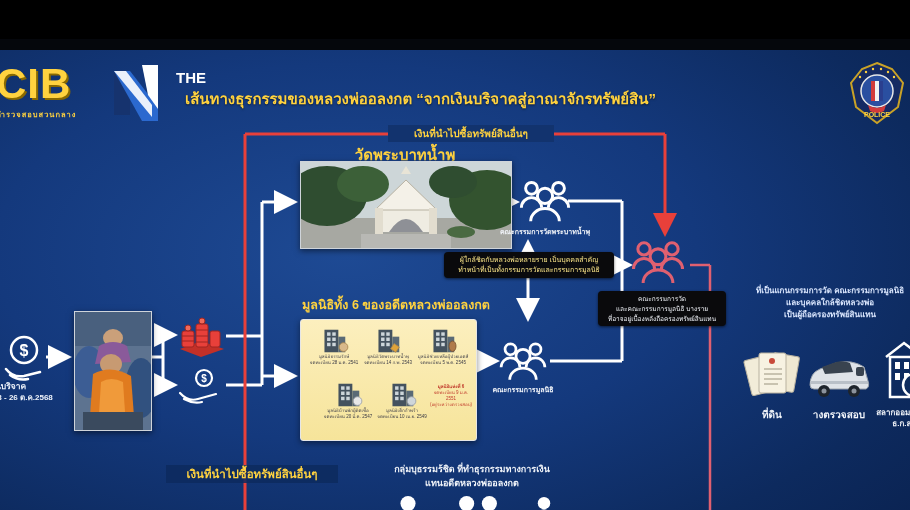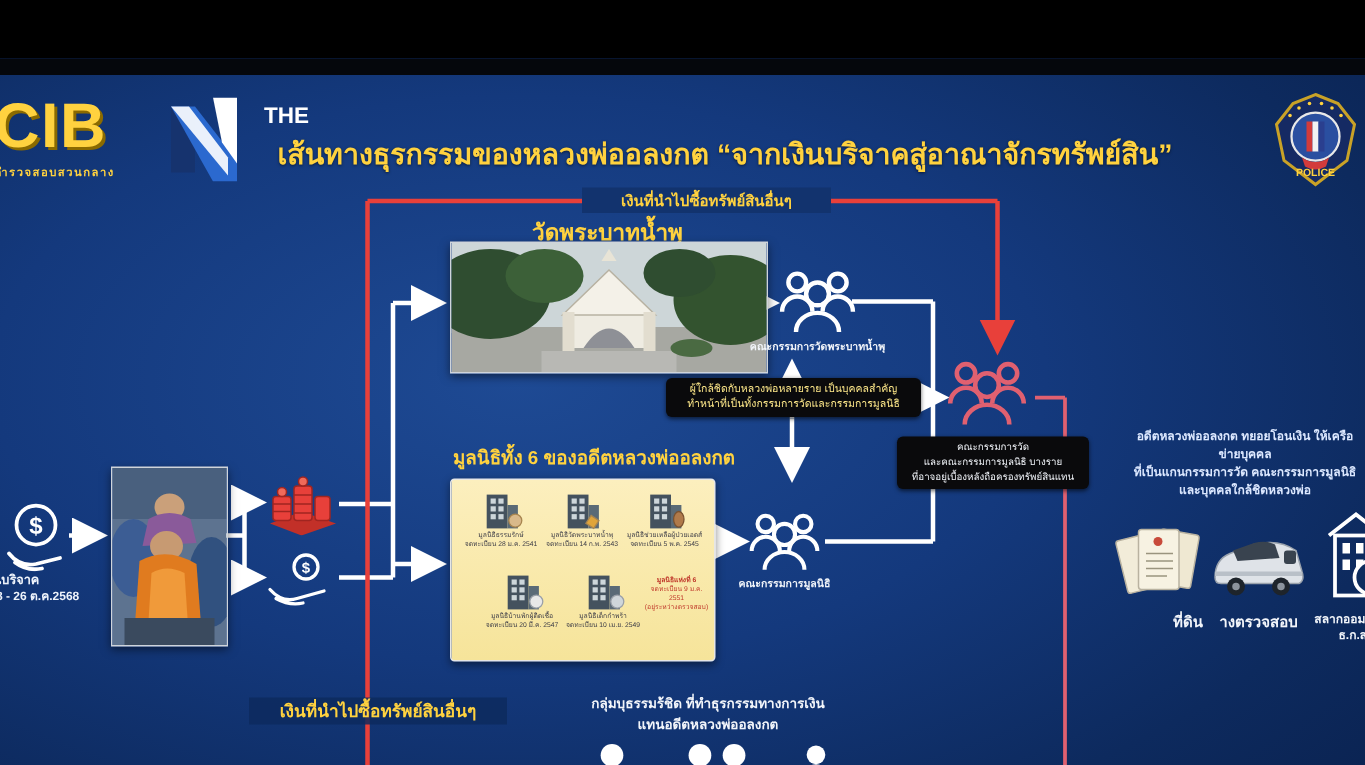--- a/index.html
+++ b/index.html
@@ -11,21 +11,21 @@
   .ylw{color:#ffd23f;}
   .ctr{text-align:center;}
   .nowrap{white-space:nowrap;}
   .blackbox{background:#0a0a0c;border-radius:4px;padding:3px 6px;box-shadow:0 1px 3px rgba(0,0,0,.6);}
   .tiny{font-size:7px;line-height:1.45;}
   .photo{border:1px solid #cfd4da;box-shadow:0 2px 6px rgba(0,0,0,.5);}
   .asset-label{font-size:10px;font-weight:bold;color:#f2f5fa;text-align:center;}
   svg{display:block;}
   .cap{font-size:4.5px;line-height:1.3;color:#3b3b46;text-align:center;}
   .cap.red{color:#c0392b;}
-  .title{font-weight:bold;font-size:19px;color:#ffd23f;text-shadow:0 1px 2px rgba(0,0,0,.55);}
+  .title{font-weight:bold;font-size:15px;color:#ffd23f;text-shadow:0 1px 2px rgba(0,0,0,.55);}
   .nation-word{font-weight:bold;color:#fff;letter-spacing:-1px;
     text-shadow:0 2px 3px rgba(0,0,0,.45);}
 </style>
 </head>
 <body>
 
 <div id="stage">
 
   <div class="bar" style="top:0;height:11px;"></div>
   <div class="bar" style="top:506px;height:4px;"></div>
@@ -315,44 +315,44 @@
         <path d="M15,52 a17,15 0 0 1 34,0"></path>
     </svg>
   </div>
   <div class="abs blackbox ctr" style="left:598px;top:252px;width:116px;z-index:1;">
     <div style="font-size:6.5px;line-height:1.5;color:#f2f5fa;">คณะกรรมการวัด</div>
     <div style="font-size:6.5px;line-height:1.5;color:#f2f5fa;">และคณะกรรมการมูลนิธิ บางราย</div>
     <div style="font-size:6.5px;line-height:1.5;color:#f2f5fa;">ที่อาจอยู่เบื้องหลังถือครองทรัพย์สินแทน</div>
   </div>
 
   <div class="abs ctr" style="left:752px;top:246px;width:156px;font-size:8px;line-height:1.5;color:#dce8ff;font-weight:bold;">
-    <div>อดีตหลวงพ่ออลงกต ทยอยโอนเงิน ให้เครือข่ายบุคคล</div>
     <div>ที่เป็นแกนกรรมการวัด คณะกรรมการมูลนิธิ</div>
     <div>และบุคคลใกล้ชิดหลวงพ่อ</div>
+    <div>เป็นผู้ถือครองทรัพย์สินแทน</div>
   </div>
 
   <div class="abs" style="left:742px;top:308px;">
     <svg width="60" height="56" viewBox="0 0 60 56">
       <g transform="rotate(-14 20 30)">
           <rect x="6" y="10" width="26" height="36" rx="2" fill="#f2ecd9" stroke="#b9b2a0"></rect>
         </g>
       <g transform="rotate(10 44 30)">
           <rect x="28" y="8" width="26" height="36" rx="2" fill="#efe8d2" stroke="#b9b2a0"></rect>
         </g>
       <rect x="17" y="6" width="27" height="40" rx="2" fill="#f7f2e2" stroke="#b9b2a0"></rect>
       <circle cx="30" cy="14" r="3" fill="#c84a3a"></circle>
       <g stroke="#9a947e">
           <line x1="22" y1="22" x2="40" y2="22"></line>
           <line x1="22" y1="27" x2="40" y2="27"></line>
           <line x1="22" y1="32" x2="40" y2="32"></line>
           <line x1="22" y1="37" x2="36" y2="37"></line>
         </g>
     </svg>
   </div>
-  <div class="abs asset-label" style="left:742px;top:368px;width:60px;text-align:right;">ที่ดิน</div>
+  <div class="abs asset-label" style="left:742px;top:368px;width:60px;">ที่ดิน</div>
 
   <div class="abs" style="left:806px;top:314px;">
     <svg width="66" height="48" viewBox="0 0 66 48">
       <path d="M4,32 q0,-12 10,-16 l16,-6 q16,-4 28,4 l4,14 q2,6 -2,8 H8 q-4,0 -4,-4 Z" fill="#dfe3e8" stroke="#9aa2ac"></path>
       <path d="M16,14 l14,-5 q8,-2 14,1 l3,9 -28,2 Z" fill="#39434f"></path>
       <rect x="50" y="14" width="8" height="9" rx="2" fill="#39434f"></rect>
       <circle cx="18" cy="38" r="6" fill="#1e242b"></circle>
         <circle cx="18" cy="38" r="2.5" fill="#8c939c"></circle>
       <circle cx="48" cy="38" r="6" fill="#1e242b"></circle>
         <circle cx="48" cy="38" r="2.5" fill="#8c939c"></circle>

